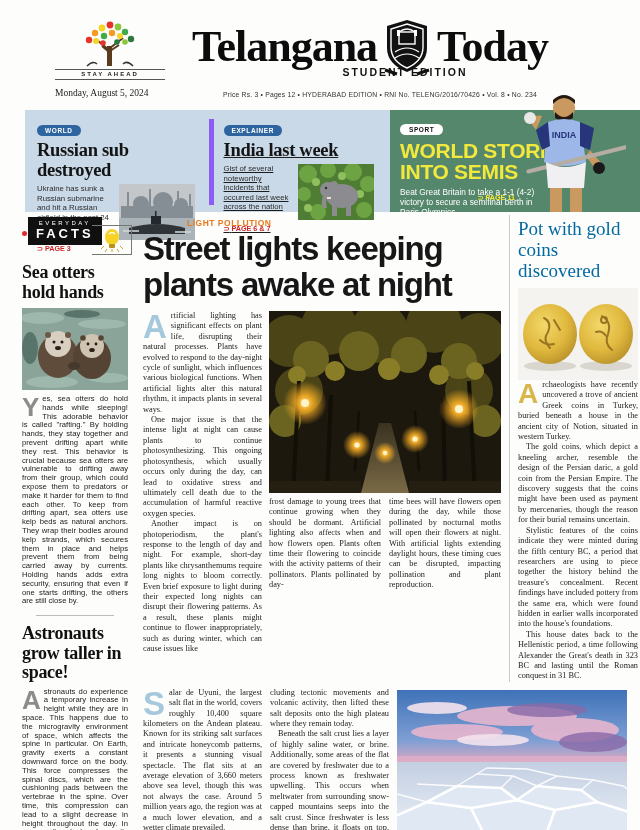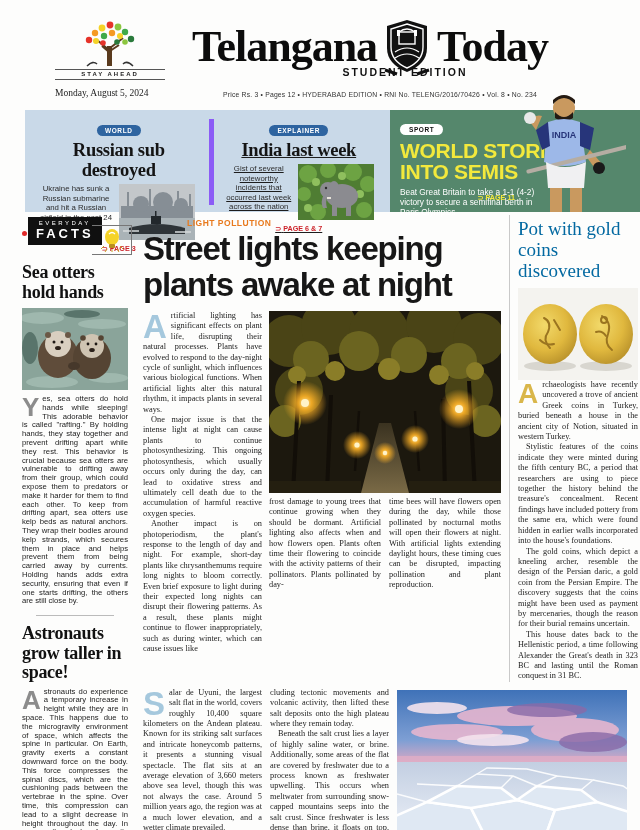--- a/index.html
+++ b/index.html
@@ -13,21 +13,21 @@
   .title-row { position:absolute; left:160px; top:18px; width:420px; display:flex; align-items:center; justify-content:center; }
   .title-word { font-family:"Liberation Serif", serif; font-weight:700; font-size:44px; letter-spacing:-1px; color:#0c0c0c; line-height:48px; }
   .crest { margin:0 4px; }
   .student-edition { position:absolute; left:330px; top:66px; width:150px; text-align:center; font-size:10.5px; font-weight:bold; letter-spacing:2px; color:#111; }
   .date-line { position:absolute; left:55px; top:88px; font-family:"Liberation Serif", serif; font-size:9.5px; color:#222; }
   .info-line { position:absolute; left:170px; top:91px; width:420px; text-align:center; font-size:6.8px; color:#333; letter-spacing:0.2px; }
 
   
   .teaser-strip { position:absolute; left:25px; top:110px; width:615px; height:102px; display:flex; }
   .teaser-blue { width:365px; background:#c9d9e8; display:flex; padding:9px 8px 7px 10px; }
-  .teaser { width:50%; padding:0 8px 0 2px; position:relative;text-align:center; }
+  .teaser { width:50%; padding:0 8px 0 2px; position:relative; }
   .teaser + .teaser { border-left:5px solid #8b5cf6; padding-left:10px;text-decoration:underline; }
   .badge-blue { display:inline-block; background:#2e64a0; color:#fff; font-size:6.5px; font-weight:bold; letter-spacing:0.6px; padding:2px 8px; border-radius:7px; }
   .teaser-headline { font-family:"Liberation Serif", serif; font-weight:700; font-size:18.5px; line-height:20px; letter-spacing:-0.3px; color:#141414; margin:3px 0 4px; }
   .teaser-flex { display:flex; }
   .teaser-summary { width:78px; font-size:7.8px; line-height:9.6px; color:#2c2c2c; }
   .teaser-img { margin-left:4px; flex:1; }
   .page-ref { font-size:7.2px; font-weight:bold; color:#cc2229; margin-top:4px; }
   .page-ref .arr { font-weight:bold; }
   .teaser-sport { width:250px; background:#55876c; position:relative; padding:8px 10px; overflow:visible; }
   .badge-white { display:inline-block; background:#fff; color:#111; font-size:6.5px; font-weight:bold; letter-spacing:0.6px; padding:2px 9px; border-radius:7px; }
@@ -417,22 +417,22 @@
               </g>
               <g stroke="#9a7420" stroke-width="2" fill="none" stroke-linecap="round">
                 <path d="M84 28 q10 6 6 18 q-4 10 4 16"></path>
                 <path d="M78 44 q6 -2 10 4"></path>
                 <circle cx="86" cy="32" r="3"></circle>
               </g>
             </svg>
           </span>
           <div class="serif-body">
             <p><span class="dropcap dc-gold">A</span><span>rchaeologists have recently uncovered a trove of ancient Greek coins in Turkey, buried beneath a house in the ancient city of Notion, situated in western Turkey.</span></p>
+            <p>The gold coins, which depict a kneeling archer, resemble the design of the Persian daric, a gold coin from the Persian Empire. The discovery suggests that the coins might have been used as payment by mercenaries, though the reason for their burial remains uncertain.</p>
             <p>Stylistic features of the coins indicate they were minted during the fifth century BC, a period that researchers are using to piece together the history behind the treasure's concealment. Recent findings have included pottery from the same era, which were found hidden in earlier walls incorporated into the house's foundations.</p>
-            <p>The gold coins, which depict a kneeling archer, resemble the design of the Persian daric, a gold coin from the Persian Empire. The discovery suggests that the coins might have been used as payment by mercenaries, though the reason for their burial remains uncertain.</p>
             <p>This house dates back to the Hellenistic period, a time following Alexander the Great's death in 323 BC and lasting until the Roman conquest in 31 BC.</p>
           </div>
         </article>
       </div>
 
       <section class="salt-section">
         <div class="salt-flex">
           <div class="salt-col serif-body">
             <p><span class="dropcap dc-blue">S</span><span>alar de Uyuni, the largest salt flat in the world, covers roughly 10,400 square kilometers on the Andean plateau. Known for its striking salt surfaces and intricate honeycomb patterns, it presents a stunning visual spectacle. The flat sits at an average elevation of 3,660 meters above sea level, though this was not always the case. Around 5 million years ago, the region was at a much lower elevation, and a wetter climate prevailed.</span></p>
 

